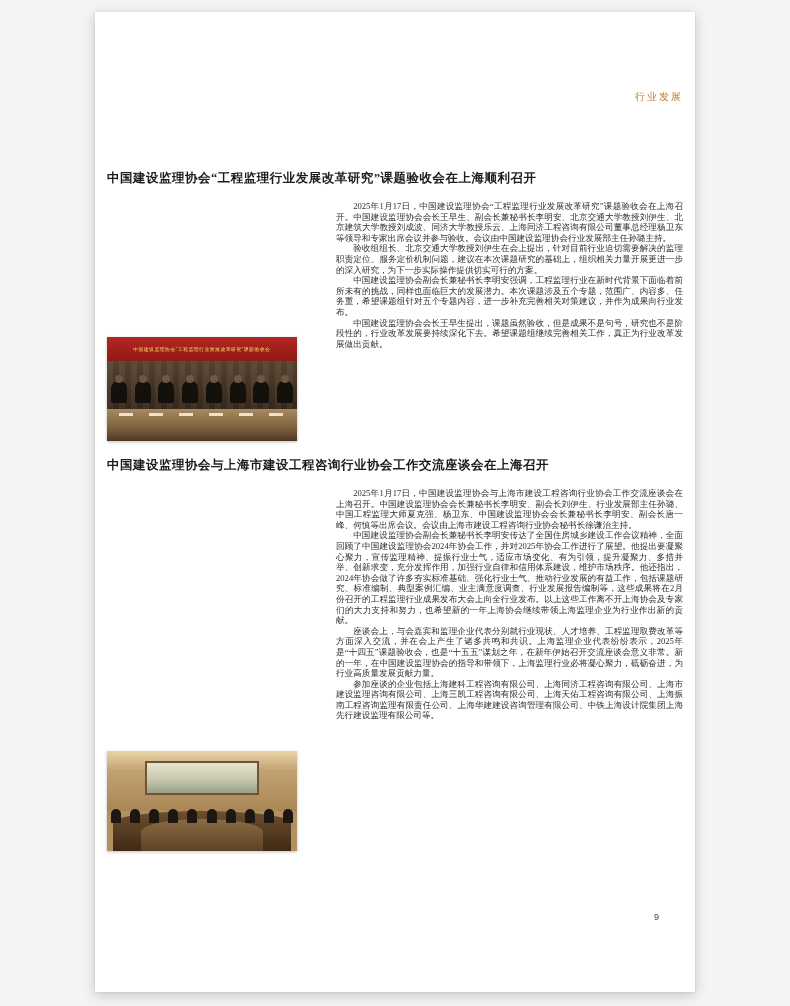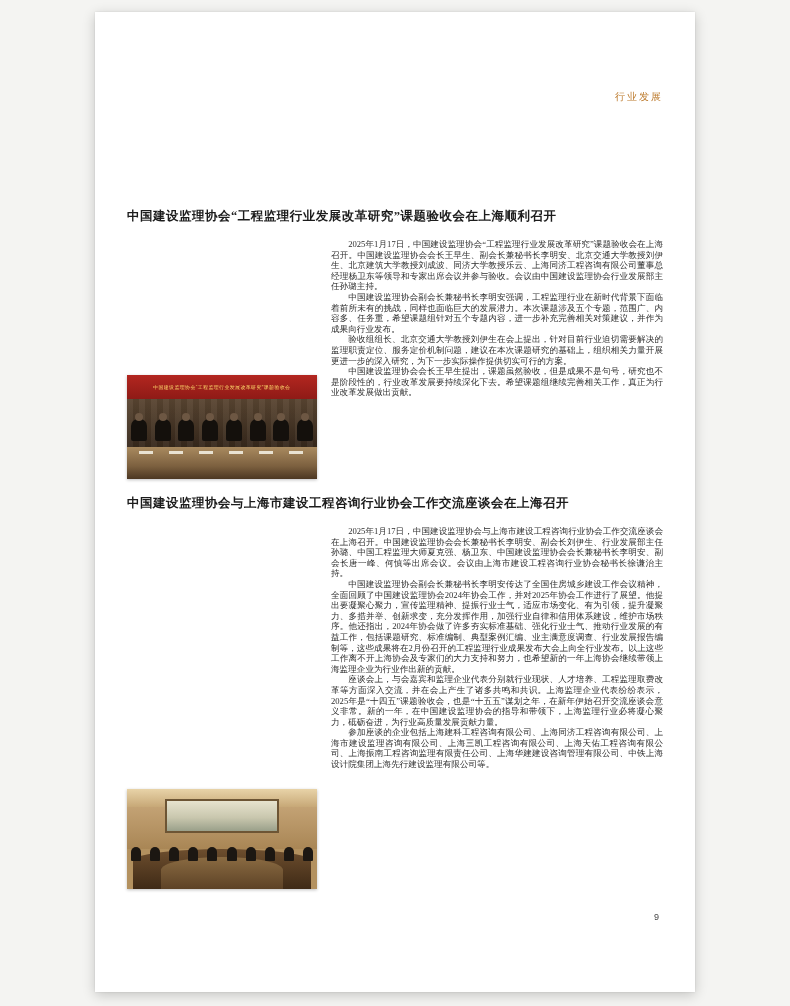--- a/index.html
+++ b/index.html
@@ -8,38 +8,39 @@
     background:#f4f4f2;
     font-family:"Liberation Serif", serif;
     position:relative;
     overflow:hidden;
   }
   .page {
     position:absolute; left:95px; top:12px;
     width:600px; height:980px;
     background:#ffffff;
     box-shadow:0 3px 12px rgba(0,0,0,0.20), 0 0 2px rgba(0,0,0,0.10);
-    padding:0 32px;
+    padding:0 12px;
   }
   .page-header { padding-top:74px; text-align:right; }
   .section-label {
     color:#bd7b2e; font-size:10px; letter-spacing:2px;
     font-family:"Liberation Sans", sans-serif;
   }
   .article-title {
     font-size:12.5px; font-weight:bold; color:#1c1c1c;
     letter-spacing:0.5px; line-height:17px;
   }
-  .title-1 { margin-top:104px; }
+  .title-1 { margin-top:66px; }
   .title-2 { margin-top:16px; }
   .article-body { display:flex; gap:14px; margin-top:14px; }
   .left-col { width:190px; flex:none; }
   .right-col {
     flex:1; font-size:8.6px; line-height:10.6px; color:#2e2e2e;
     text-align:justify;
+    margin-left:25px;
   }
   .right-col p { text-indent:2em; margin:0; }
   .photo {
     width:190px; position:relative; overflow:hidden;
     box-shadow:0 1px 3px rgba(0,0,0,0.25);
   }
   
   .photo1 { height:104px; margin-top:136px; background:#241a12; }
   .photo1-banner {
     position:absolute; top:0; left:0; right:0; height:24px;
@@ -144,22 +145,22 @@
             <span class="person1"></span>
             <span class="person1"></span>
             <span class="person1"></span>
           </div>
           <div class="photo1-table"></div>
         </div>
       </div>
     </div>
     <div class="right-col">
       <p>2025年1月17日，中国建设监理协会“工程监理行业发展改革研究”课题验收会在上海召开。中国建设监理协会会长王早生、副会长兼秘书长李明安、北京交通大学教授刘伊生、北京建筑大学教授刘成波、同济大学教授乐云、上海同济工程咨询有限公司董事总经理杨卫东等领导和专家出席会议并参与验收。会议由中国建设监理协会行业发展部主任孙璐主持。</p>
+      <p>验收组组长、北京交通大学教授刘伊生在会上提出，针对目前行业迫切需要解决的监理职责定位、服务定价机制问题，建议在本次课题研究的基础上，组织相关力量开展更进一步的深入研究，为下一步实际操作提供切实可行的方案。</p>
       <p>中国建设监理协会副会长兼秘书长李明安强调，工程监理行业在新时代背景下面临着前所未有的挑战，同样也面临巨大的发展潜力。本次课题涉及五个专题，范围广、内容多、任务重，希望课题组针对五个专题内容，进一步补充完善相关对策建议，并作为成果向行业发布。</p>
-      <p>验收组组长、北京交通大学教授刘伊生在会上提出，针对目前行业迫切需要解决的监理职责定位、服务定价机制问题，建议在本次课题研究的基础上，组织相关力量开展更进一步的深入研究，为下一步实际操作提供切实可行的方案。</p>
       <p>中国建设监理协会会长王早生提出，课题虽然验收，但是成果不是句号，研究也不是阶段性的，行业改革发展要持续深化下去。希望课题组继续完善相关工作，真正为行业改革发展做出贡献。</p>
     </div>
   </div>
 
   <h1 class="article-title title-2">中国建设监理协会与上海市建设工程咨询行业协会工作交流座谈会在上海召开</h1>
 
   <div class="article-body">
     <div class="left-col">
       <div class="photo photo2">
         <div class="photo2-ceiling"></div>

